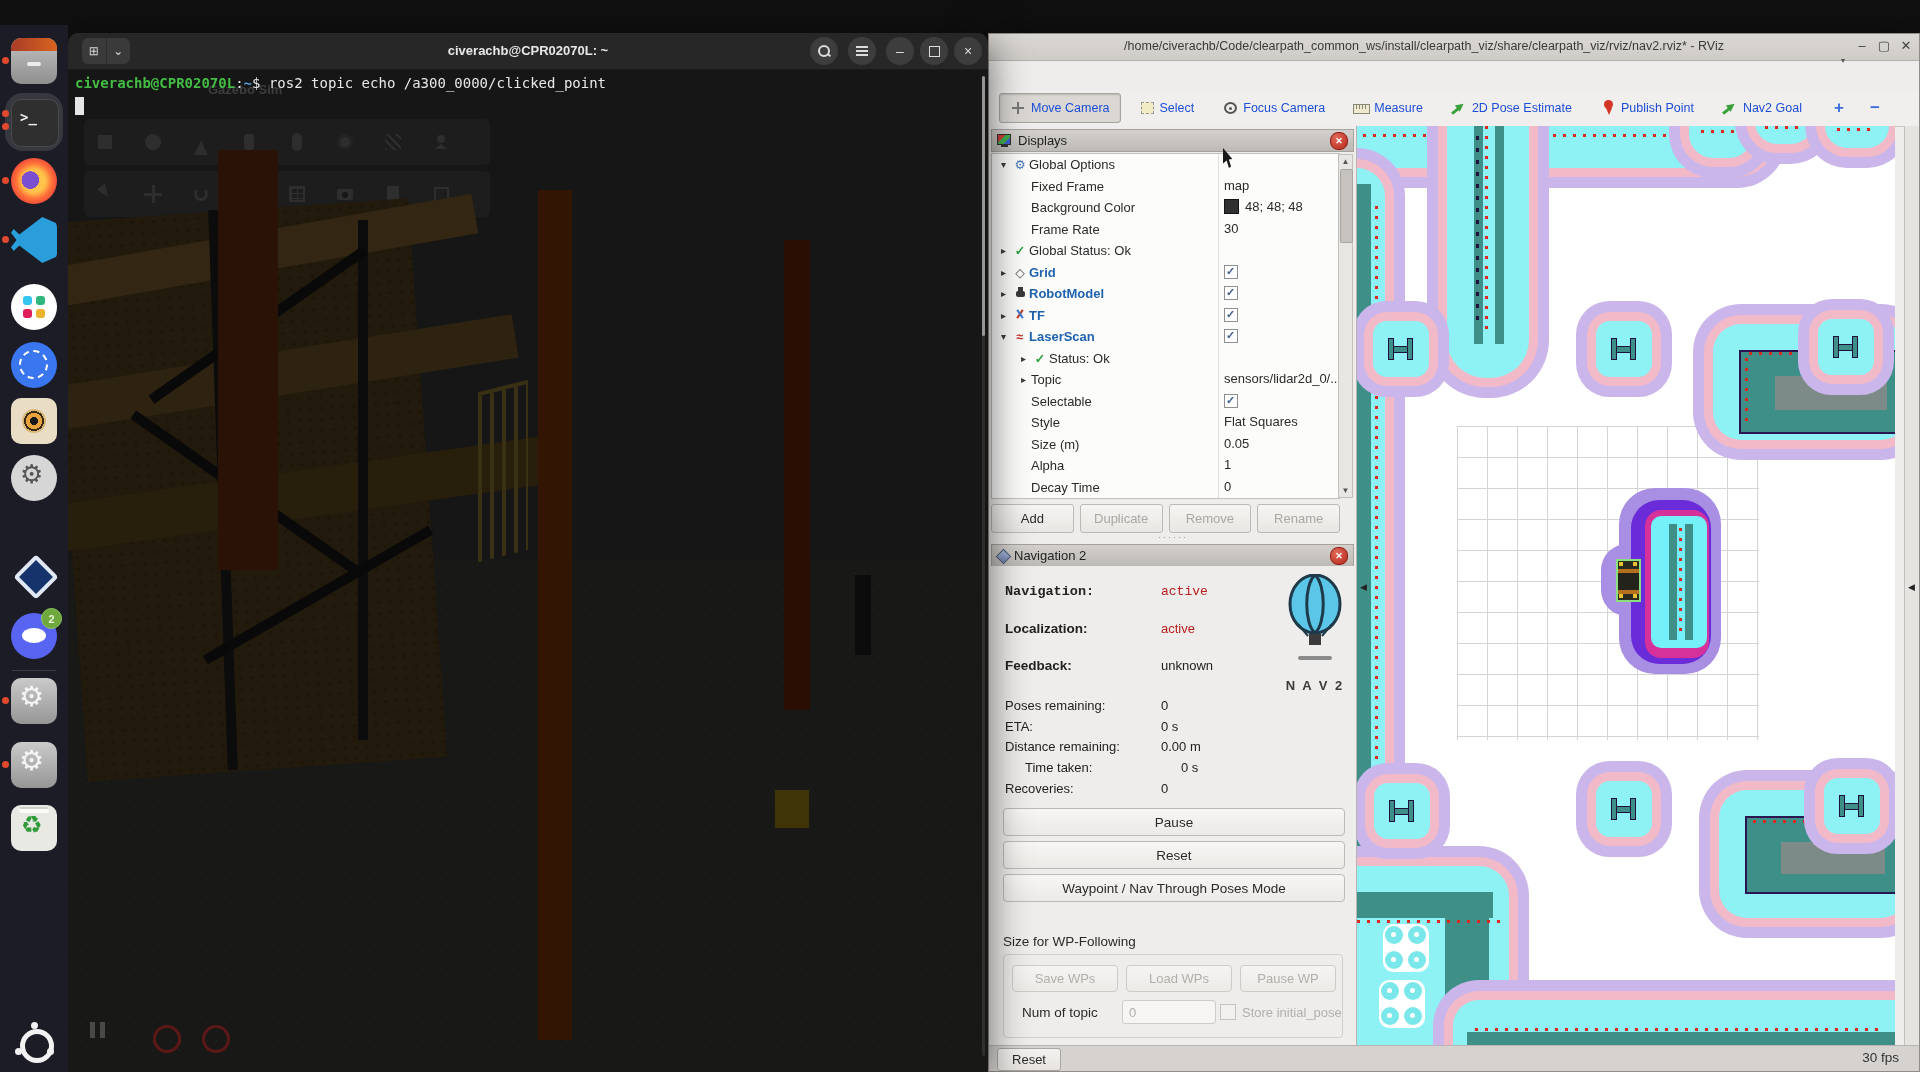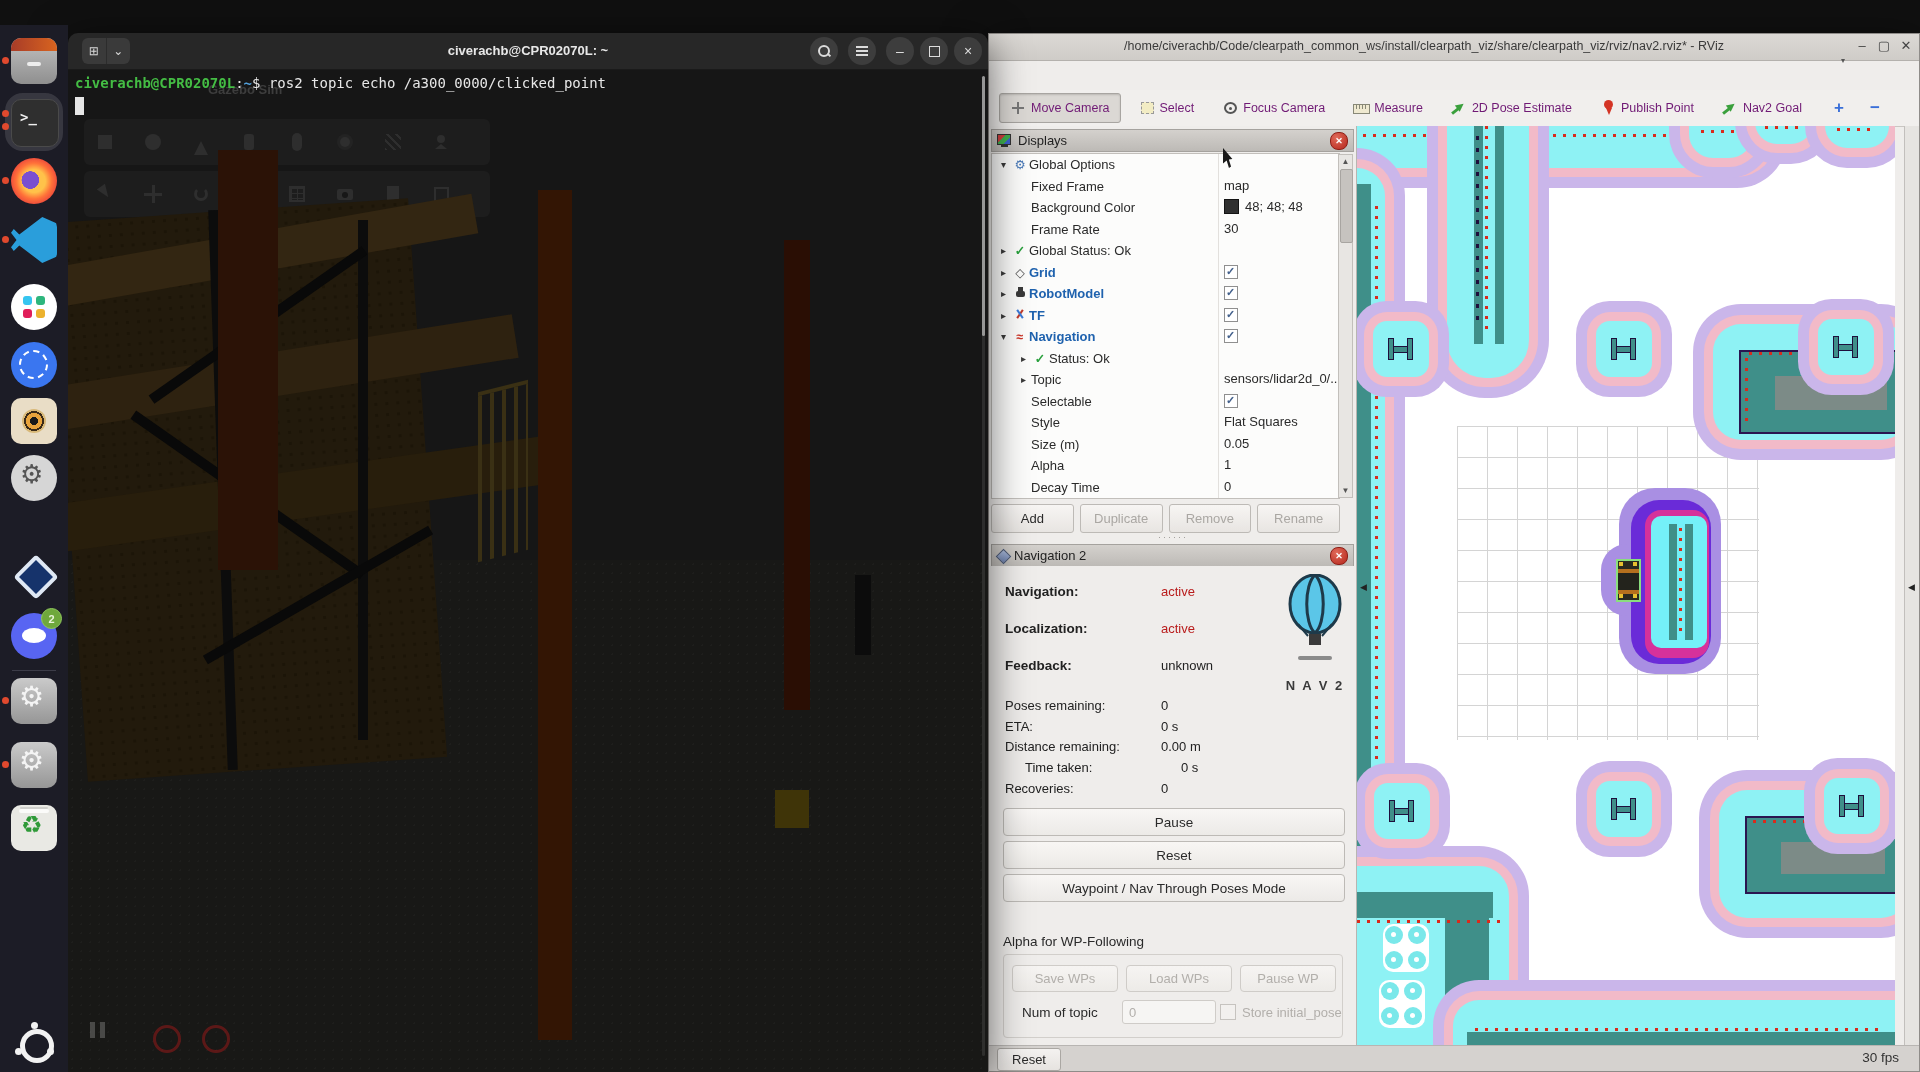--- a/index.html
+++ b/index.html
@@ -124,21 +124,21 @@
   
   #rviz{position:absolute;left:988px;top:33px;width:932px;height:1039px;background:#efedeb;z-index:20;
         border:1px solid #8f8c89;box-sizing:border-box;box-shadow:0 8px 40px rgba(0,0,0,.5);}
   #rv-titlebar{position:absolute;left:0;top:0;right:0;height:26px;background:linear-gradient(#dcd9d5,#cfccc8);border-bottom:1px solid #b4b1ad;}
   #rv-title{position:absolute;left:0;right:60px;top:5px;text-align:center;color:#3a3a3a;font-size:12.5px;}
   .rv-ctl{position:absolute;top:4px;color:#444;font-size:13px;width:18px;text-align:center;}
   #rv-menubar{position:absolute;left:0;top:26px;right:0;height:30px;background:#f1efed;border-bottom:1px solid #d8d5d1;display:flex;align-items:center;padding-left:12px;gap:24px;}
   .menu-item{font-size:14px;color:#2a2a2a;}
   .menu-item u{text-decoration:underline;}
   #rv-toolbar{position:absolute;left:0;top:56px;right:0;height:36px;background:#f1efed;border-bottom:1px solid #c9c6c2;display:flex;align-items:center;padding-left:10px;}
-  .tbtn{display:flex;align-items:center;height:28px;padding:0 10px;margin-right:8px;font-size:12.5px;color:#701a75;border-radius:3px;}
+  .tbtn{display:flex;align-items:center;height:28px;padding:0 10px;margin-right:8px;font-size:12.5px;color:#1d4ed8;border-radius:3px;}
   .tbtn.active{background:#dbd8d4;border:1px solid #a8a5a1;box-shadow:inset 0 1px 2px rgba(0,0,0,.15);}
   .ti{width:17px;height:16px;position:relative;margin-right:4px;flex:none;}
   .ti::before,.ti::after{content:"";position:absolute;}
   .move-camera::before{left:7px;top:2px;width:2px;height:12px;background:#777;}
   .move-camera::after{left:2px;top:7px;width:12px;height:2px;background:#777;}
   .select::before{inset:2px;border:1px dashed #999;background:#f2ecc4;}
   .focus-camera::before{inset:2px;border:2px solid #555;border-radius:50%;}
   .focus-camera::after{left:7px;top:7px;width:3px;height:3px;background:#555;border-radius:50%;}
   .measure::before{left:0;top:4px;width:15px;height:8px;border:1px solid #887;background:#efe9d0;}
   .measure::after{left:3px;top:5px;width:10px;height:4px;background-image:repeating-linear-gradient(90deg,#887 0 1px,transparent 1px 3px);}
@@ -479,21 +479,21 @@
             <div class="ex">▸</div>
             <div class="ic"><div class="ic-tf"></div></div>
             <div class="lab boldblue">TF</div>
           </div>
           <div class="dval" style="top: 153.5px;">
             <div class="cb"></div>
           </div>
           <div class="drow" style="top: 172px; padding-left: 4px;">
             <div class="ex">▾</div>
             <div class="ic laser">≈</div>
-            <div class="lab boldblue">Navigation</div>
+            <div class="lab boldblue">LaserScan</div>
           </div>
           <div class="dval" style="top: 175px;">
             <div class="cb"></div>
           </div>
           <div class="drow" style="top: 193.5px; padding-left: 24px;">
             <div class="ex">▸</div>
             <div class="ic check">✓</div>
             <div class="lab">Status: Ok</div>
           </div>
           <div class="drow" style="top: 215px; padding-left: 24px;">
@@ -554,21 +554,21 @@
             <path d="M31 1 C20 10 20 50 31 59 C42 50 42 10 31 1" fill="none" stroke="#1e3a4a" stroke-width="3"></path>
             <path d="M6 30 L56 30" stroke="none"></path>
             <line x1="14" y1="50" x2="24" y2="62" stroke="#1e3a4a" stroke-width="2"></line>
             <line x1="48" y1="50" x2="38" y2="62" stroke="#1e3a4a" stroke-width="2"></line>
             <rect x="25" y="60" width="12" height="11" fill="#3a3a3a"></rect>
             <rect x="14" y="82" width="34" height="4" rx="2" fill="#8a8a8a"></rect>
           </svg>
           <div id="nav2-caption">N A V 2</div>
         </div>
         <div id="n2-status">
-            <div class="n2row" style="top: 18px; width: 260px;">
+            <div class="n2row" style="top: 18px; width: 260px; font-family: Liberation Mono, monospace;">
               <div class="n2lab">Navigation:</div>
               <div class="n2val ok">active</div>
             </div>
             <div class="n2row" style="top: 55px; width: 260px;">
               <div class="n2lab">Localization:</div>
               <div class="n2val ok">active</div>
             </div>
             <div class="n2row" style="top: 92px; width: 260px;">
               <div class="n2lab">Feedback:</div>
               <div class="n2val">unknown</div>
@@ -594,21 +594,21 @@
             <div class="n2row" style="top: 214.8px; width: 260px;">
               <div class="statlab">Recoveries:</div>
               <div class="statval">0</div>
             </div>
           </div>
         <div id="n2-buttons">
             <div class="n2btn" style="top: 242px;">Pause</div>
             <div class="n2btn" style="top: 275px;">Reset</div>
             <div class="n2btn" style="top: 308px;">Waypoint / Nav Through Poses Mode</div>
           </div>
-        <div id="tools-label">Alpha for WP-Following</div>
+        <div id="tools-label">Size for WP-Following</div>
         <div id="wp-group">
           <div id="wp-buttons">
               <div class="wpbtn" style="left: 8px; width: 104px;">Save WPs</div>
               <div class="wpbtn" style="left: 122px; width: 104px;">Load WPs</div>
               <div class="wpbtn" style="left: 236px; width: 94px;">Pause WP</div>
             </div>
           <div id="loops-label">Num of topic</div>
           <input id="loops-input" disabled="" value="0" style="">
           <div id="store-cb"></div>
           <div id="store-label">Store initial_pose</div>

